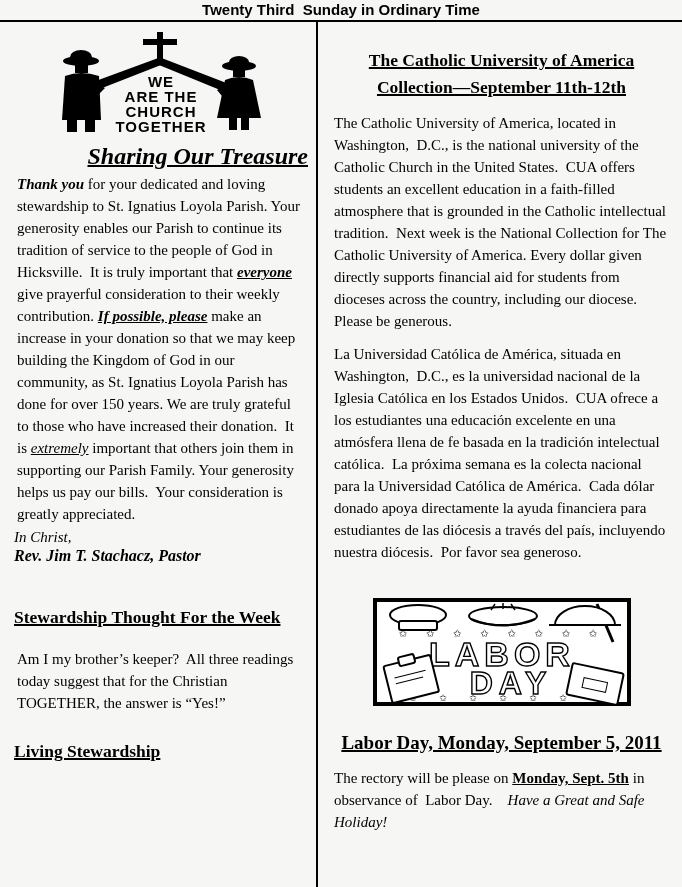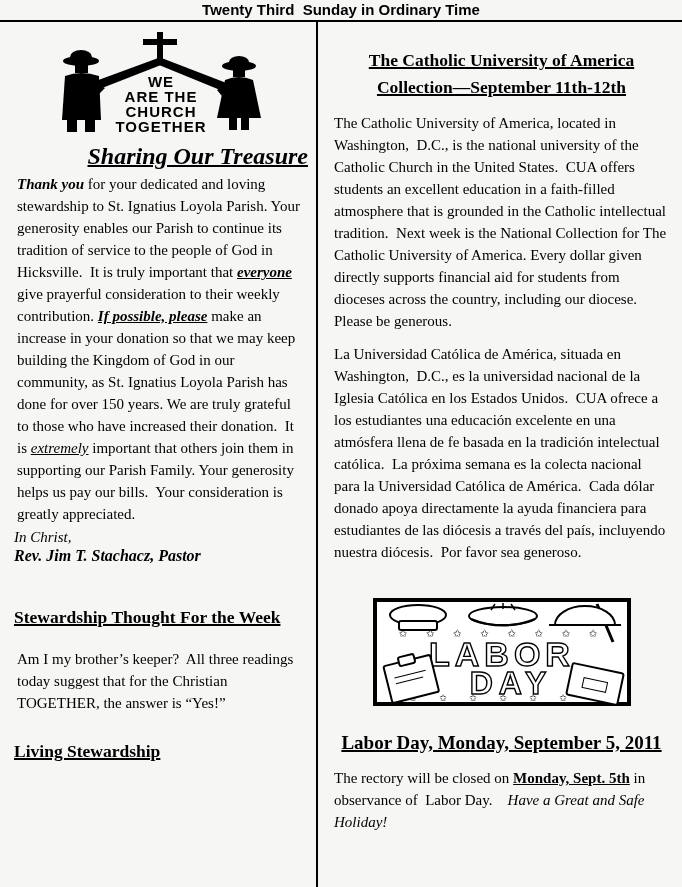--- a/index.html
+++ b/index.html
@@ -175,17 +175,17 @@
           <line x1="22" y1="82" x2="50" y2="82" stroke-width="1"></line>
         </g>
 
         <g transform="rotate(12 222 86)" fill="#fff" stroke="#000" stroke-width="2">
           <rect x="196" y="70" width="52" height="32" rx="2"></rect>
           <rect x="210" y="82" width="24" height="10" stroke-width="1"></rect>
         </g>
       </svg>
 
       <div class="labor-heading">Labor Day, Monday, September 5, 2011</div>
-      <p class="body-text labor-body"><span>The rectory will be closed on </span><span class="b u">Monday, Sept. 5th</span><span> in observance of  Labor Day.    </span><span class="i">Have a Great and Safe Holiday!</span></p>
+      <p class="body-text labor-body"><span>The rectory will be please on </span><span class="b u">Monday, Sept. 5th</span><span> in observance of  Labor Day.    </span><span class="i">Have a Great and Safe Holiday!</span></p>
 
     </div>
   </div>
 </div>
 
 </body></html>

